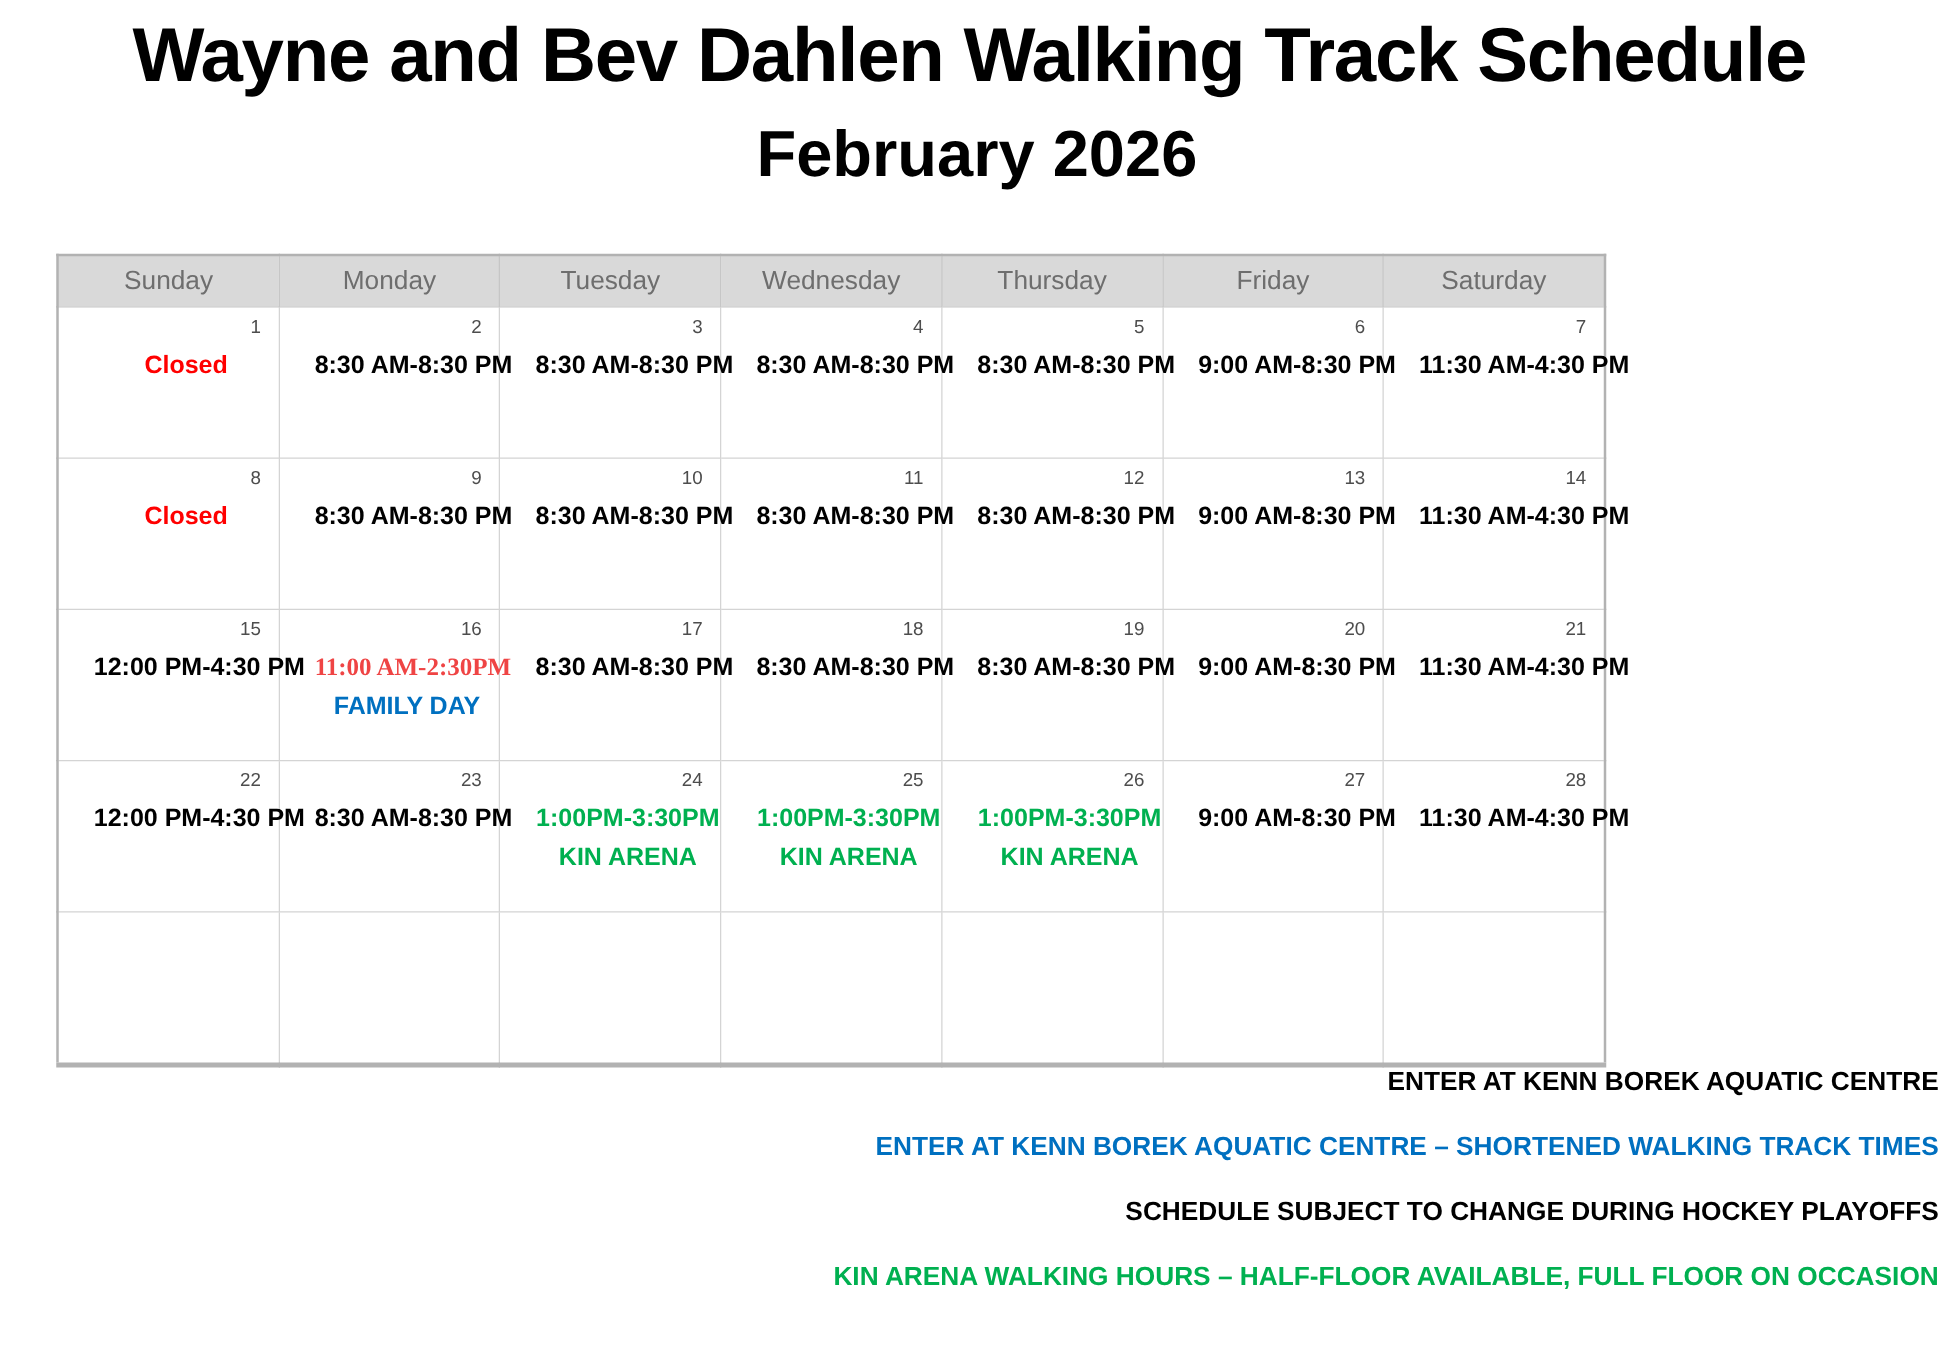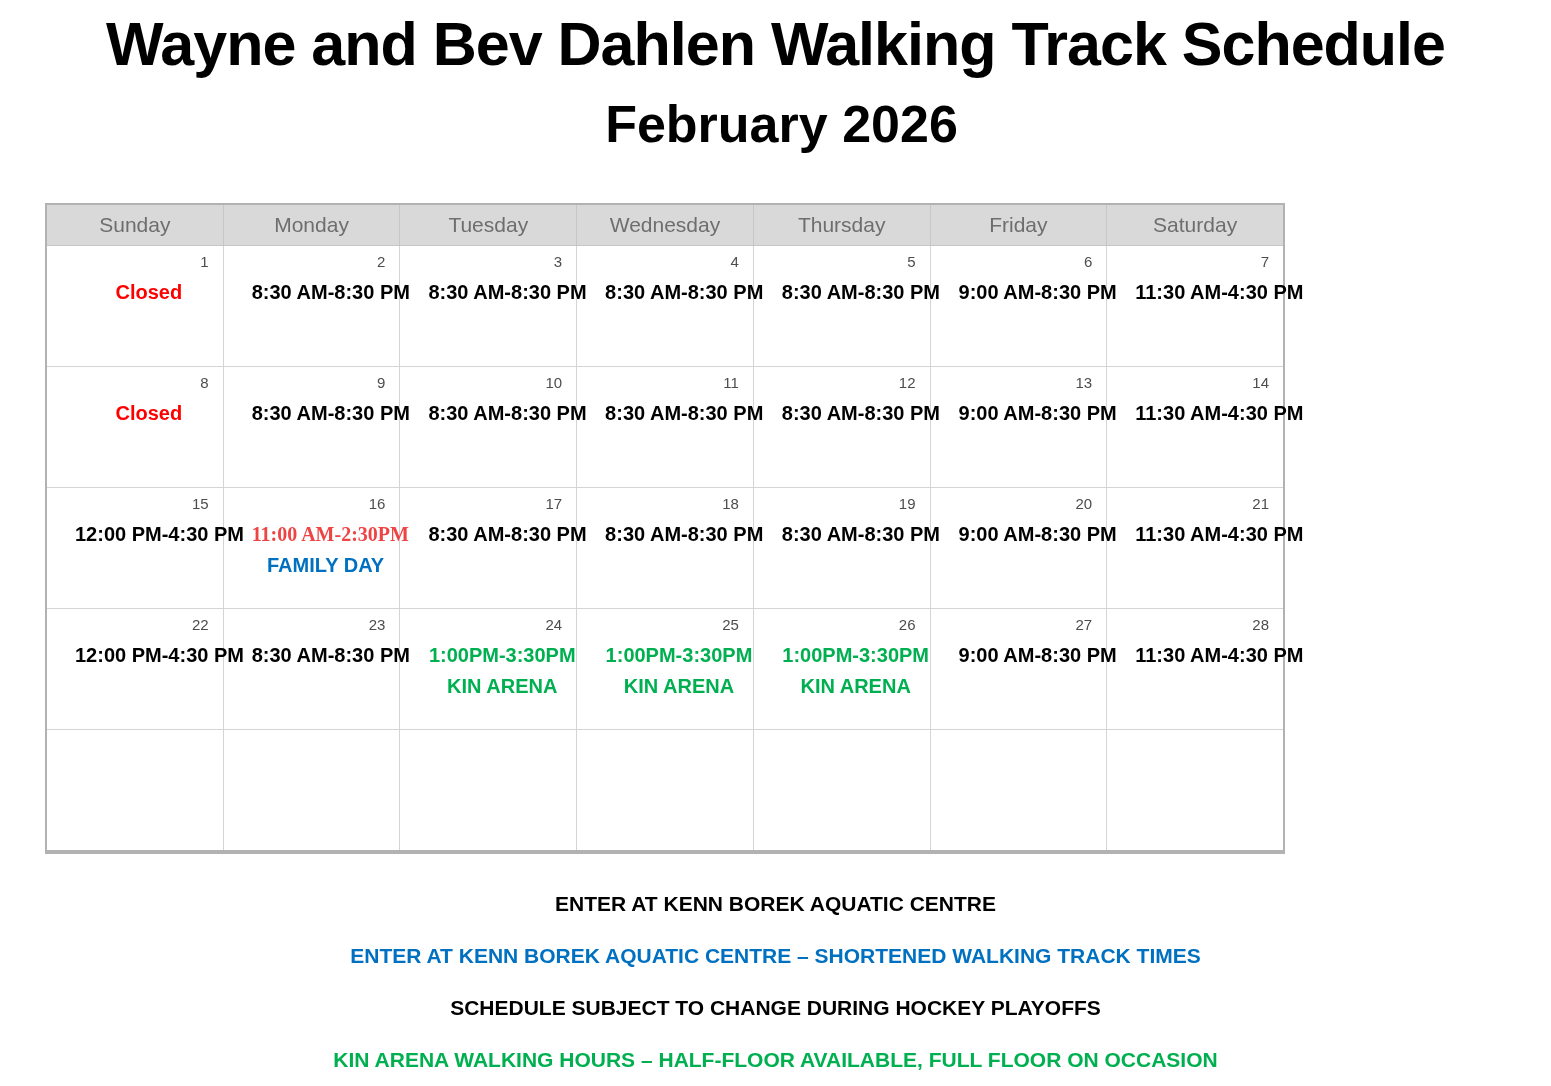--- a/index.html
+++ b/index.html
@@ -63,22 +63,21 @@
   .cell-line {
     text-align: center;
     font-size: 20px;
     font-weight: 700;
     line-height: 26px;
     margin-top: 5px;
     white-space: nowrap;
     padding-left: 28px;
   }
   .legend {
-    margin-top: 38px;
-    text-align: center;
+    text-align: right;
   }
   .legend-line {
     font-size: 21px;
     font-weight: 700;
     line-height: 24px;
     margin: 0 0 28px 0;
   }
 </style>
 </head>
 <body>

